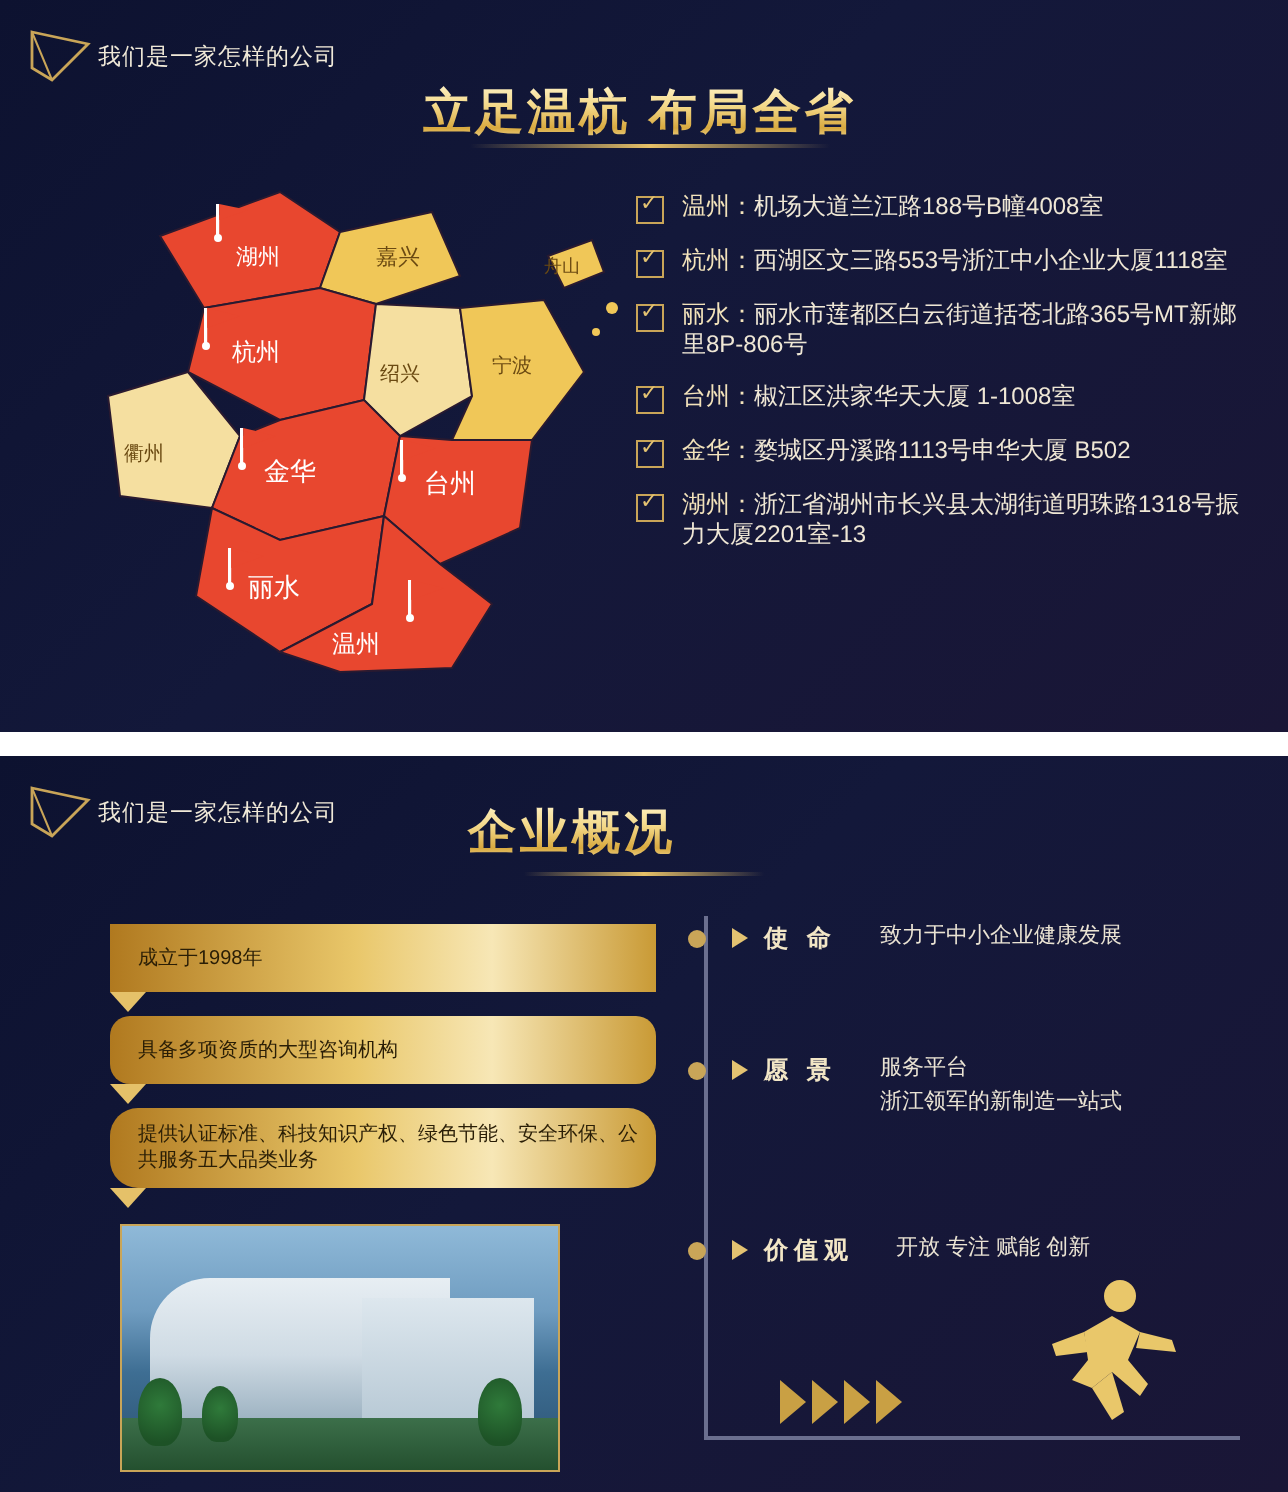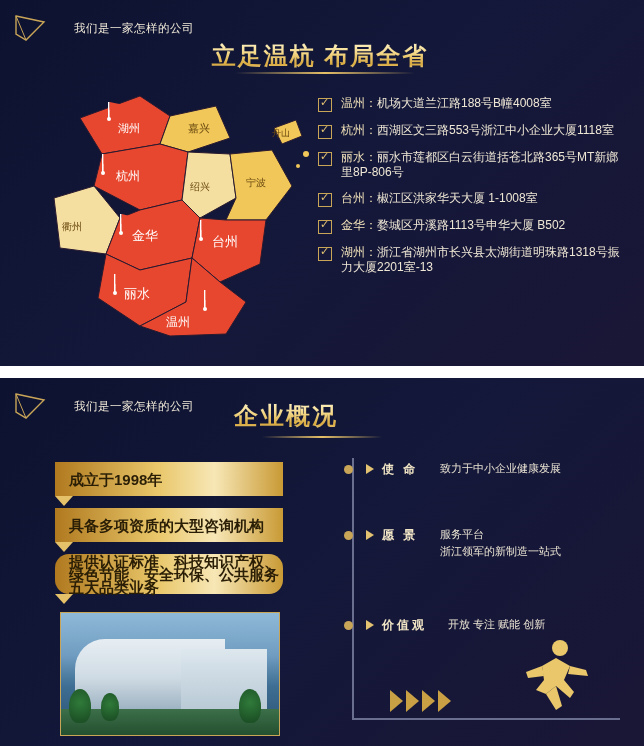--- a/index.html
+++ b/index.html
@@ -25,21 +25,21 @@
   #slide1 { top: 0; height: 366px; }
   #slide2 { top: 378px; height: 368px; }
 
   
   .ribbon {
     position: absolute;
     top: 14px;
     left: 14px;
     display: flex;
     align-items: center;
-    gap: 26px;
+    gap: 1px;
   }
   .ribbon-flag {
     width: 34px;
     height: 28px;
     position: relative;
   }
   .ribbon-label {
     color: #f0e9d8;
     font-size: 11.5px;
     letter-spacing: 0.5px;
@@ -112,30 +112,30 @@
     color: #efe7d5;
     font-size: 12px;
     line-height: 15px;
   }
   .addr-city { color: #f3e3bb; }
 
   
   .banner {
     position: absolute;
     left: 55px;
-    width: 228px;
+    width: 273px;
     height: 34px;
     background: linear-gradient(90deg, #b0791f 0%, #e9c76a 45%, #f7e7b6 70%, #c99a35 100%);
     display: flex;
     align-items: center;
     padding-left: 14px;
     box-sizing: border-box;
     color: #2a1e06;
-    font-size: 15px;
-    font-weight: bold;
+    font-size: 10px;
+    font-weight: normal;
     line-height: 13px;
   }
   .banner.tall { height: 40px; border-radius: 14px; }
   .banner-tail {
     position: absolute;
     left: 55px;
     width: 0;
     height: 0;
     border-left: 9px solid transparent;
     border-right: 9px solid transparent;
@@ -405,21 +405,21 @@
       <div class="ribbon-label">我们是一家怎样的公司</div>
     </div>
   </div>
 
   <div class="gold-title" id="s2-title" style="position:absolute;">企业概况</div>
   <div class="title-underline" style="top:436px; left:262px; width:120px;"></div>
 
   <div class="banner" style="top:462px;">成立于1998年</div>
   <div class="banner-tail" style="top:496px;"></div>
 
-  <div class="banner" style="top:508px;">具备多项资质的大型咨询机构</div>
+  <div class="banner" style="top:508px;border-radius:10px;">具备多项资质的大型咨询机构</div>
   <div class="banner-tail" style="top:542px;"></div>
 
   <div class="banner tall" style="top:554px;">提供认证标准、科技知识产权、绿色节能、安全环保、公共服务五大品类业务</div>
   <div class="banner-tail" style="top:594px;"></div>
 
   <div class="photo">
     <div class="bldg"></div>
     <div class="bldg2"></div>
     <div class="ground"></div>
     <div class="tree" style="left:8px;"></div>

